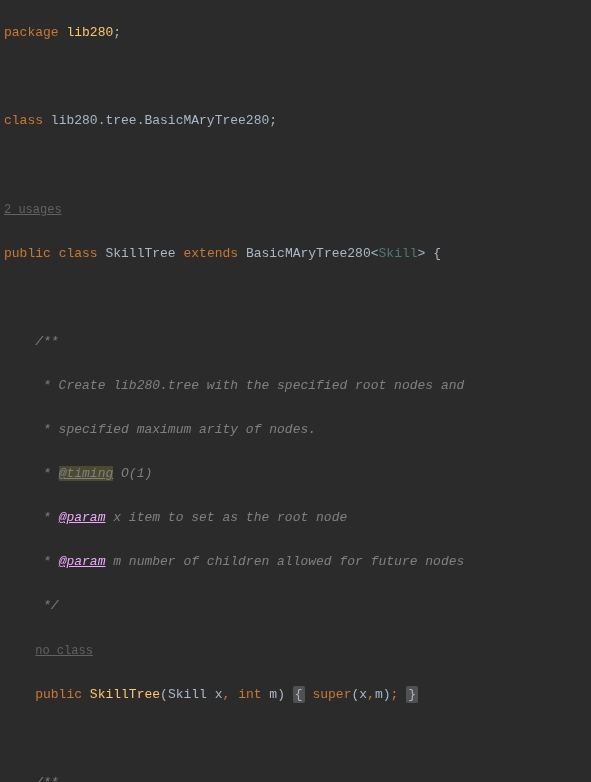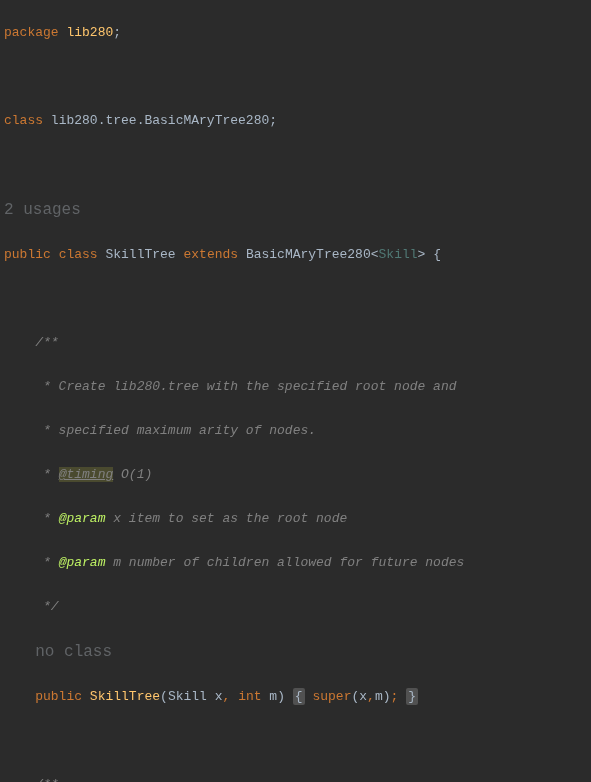--- a/index.html
+++ b/index.html
@@ -19,40 +19,40 @@
       padding-top: 0;
     }
     .line {
       display: block;
       min-height: 22px;
     }
     .kw { color: #cc7832; font-family: Liberation Mono, monospace; }
     .ident { color: #a9b7c6; text-align: center; }
     .method { color: #ffc66d; }
     .comment { color: #808080; font-style: italic; }
-    .doctag { color: #bef264; font-style: italic; }
+    .doctag { color: #f0abfc; font-style: italic; text-decoration: underline; }
     .doctag-hl { color: #808080; font-style: italic; text-decoration: underline; background: #4a4a2f; margin-top: 19px; }
     .punct { color: #a9b7c6; }
-    .usage-hint { color: #606366; font-size: 16px; font-style: normal; display: inline-block; line-height: 16px; padding-top: 4px; }
+    .usage-hint { color: #606366; font-size: 12px; font-style: normal; display: inline-block; line-height: 16px; padding-top: 4px; text-decoration: underline; }
     .param-hl { background: #515151; padding: 1px 2px; border-radius: 2px; }
     .generic { color: #507874; }
   </style>
 </head>
 <body>
 
 <div class="code-area">
 <span class="line"><span class="kw">package</span> <span class="method">lib280</span><span class="punct">;</span></span>
 <span class="line"></span>
 <span class="line"><span class="kw">class</span> <span class="ident">lib280.tree.BasicMAryTree280</span><span class="punct">;</span></span>
 <span class="line"></span>
 <span class="line"><span class="usage-hint">2 usages</span></span>
 <span class="line"><span class="kw">public</span> <span class="kw">class</span> <span class="ident">SkillTree</span> <span class="kw">extends</span> <span class="ident">BasicMAryTree280</span><span class="punct">&lt;</span><span class="generic">Skill</span><span class="punct">&gt;</span><span class="punct"> {</span></span>
 <span class="line"></span>
 <span class="line">    <span class="comment">/**</span></span>
-<span class="line">    <span class="comment"> * Create lib280.tree with the specified root node and</span></span>
+<span class="line">    <span class="comment"> * Create lib280.tree with the specified root nodes and</span></span>
 <span class="line">    <span class="comment"> * specified maximum arity of nodes.</span></span>
 <span class="line">    <span class="comment"> * </span><span class="doctag-hl">@timing</span><span class="comment"> O(1)</span></span>
 <span class="line">    <span class="comment"> * </span><span class="doctag">@param</span><span class="comment"> x item to set as the root node</span></span>
 <span class="line">    <span class="comment"> * </span><span class="doctag">@param</span><span class="comment"> m number of children allowed for future nodes</span></span>
 <span class="line">    <span class="comment"> */</span></span>
 <span class="line">    <span class="usage-hint">no class</span></span>
 <span class="line">    <span class="kw">public</span> <span class="method">SkillTree</span><span class="punct">(</span><span class="ident">Skill</span> <span class="ident">x</span><span class="kw">,</span> <span class="kw">int</span> <span class="ident">m</span><span class="punct">)</span> <span class="param-hl">{</span> <span class="kw">super</span><span class="punct">(</span><span class="ident">x</span><span class="kw">,</span><span class="ident">m</span><span class="punct">)</span><span class="kw">;</span> <span class="param-hl">}</span></span>
 <span class="line"></span>
 <span class="line">    <span class="comment">/**</span></span>
 

